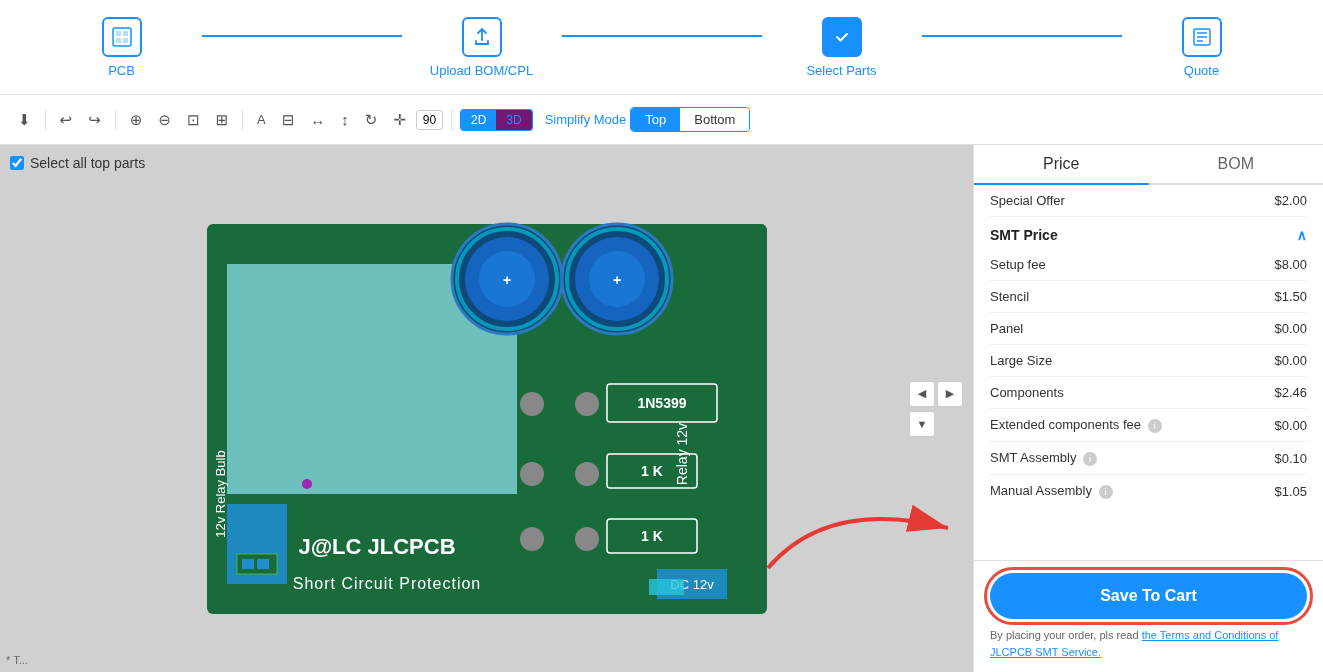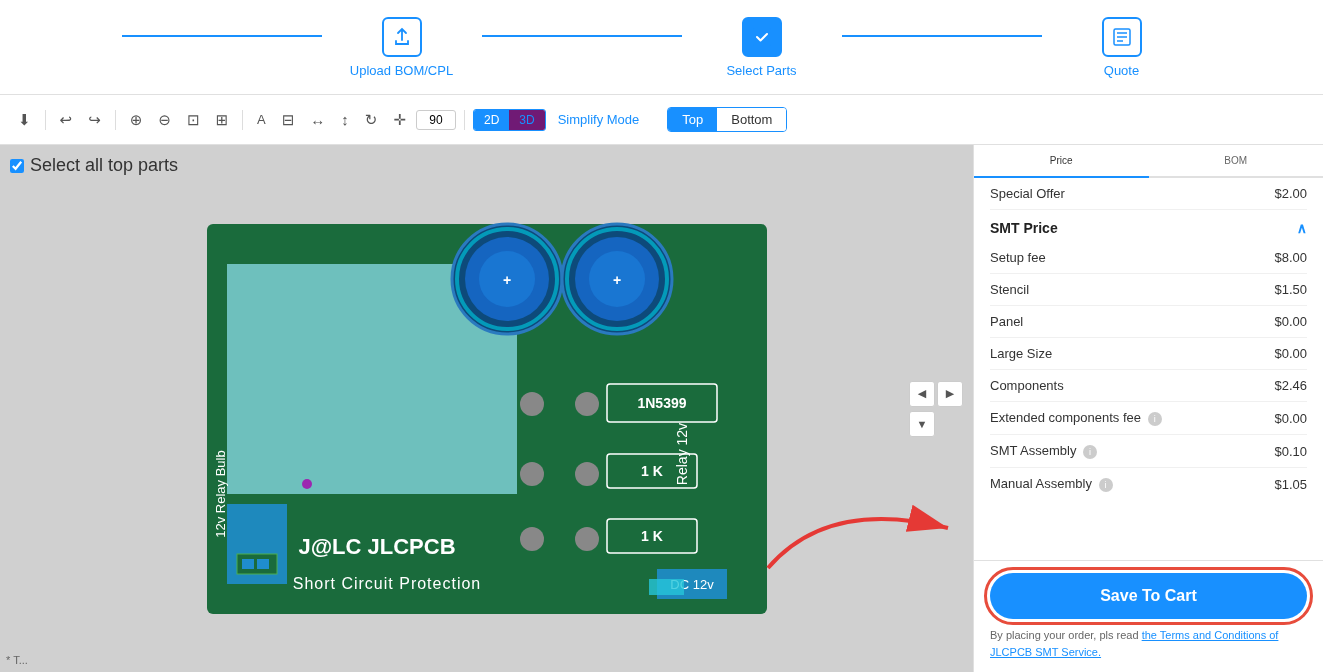--- a/index.html
+++ b/index.html
@@ -68,21 +68,21 @@
       font-size: 15px;
       border-radius: 3px;
     }
     .toolbar-divider {
       width: 1px;
       height: 20px;
       background: #ddd;
       margin: 0 4px;
     }
     .toolbar-input {
-      width: 40px;
+      width: 27px;
       border: 1px solid #ccc;
       border-radius: 3px;
       padding: 2px 4px;
       font-size: 12px;
       text-align: center;
     }
     .toolbar-toggle {
       border: 1px solid #1890ff;
       border-radius: 3px;
       overflow: hidden;
@@ -104,21 +104,21 @@
       color: #1890ff;
       text-decoration: none;
       font-size: 13px;
       margin-left: 8px;
     }
     .top-bottom-toggle {
       display: flex;
       border: 1px solid #1890ff;
       border-radius: 4px;
       overflow: hidden;
-      margin-left: 24px;
+      margin-left: 0;
     }
     .tb-btn {
       padding: 4px 14px;
       font-size: 13px;
       cursor: pointer;
       border: none;
       background: #fff;
       color: #333;
     }
     .tb-btn.active {
@@ -156,21 +156,21 @@
       align-items: center;
       gap: 6px;
       z-index: 10;
     }
     .select-all-bar input[type="checkbox"] {
       accent-color: #1890ff;
       width: 14px;
       height: 14px;
     }
     .select-all-label {
-      font-size: 18px;
+      font-size: 14px;
       color: #333;
     }
     .pcb-nav-arrows {
       position: absolute;
       right: 10px;
       top: 50%;
       transform: translateY(-50%);
       display: flex;
       flex-direction: column;
       gap: 2px;
@@ -216,21 +216,21 @@
       flex-direction: column;
     }
     .price-panel-tabs {
       display: flex;
       border-bottom: 2px solid #e0e0e0;
     }
     .panel-tab {
       flex: 1;
       text-align: center;
       padding: 10px 0;
-      font-size: 10px;
+      font-size: 16px;
       color: #666;
       cursor: pointer;
       font-weight: 500;
     }
     .panel-tab.active {
       color: #333;
       border-bottom: 2px solid #1890ff;
       margin-bottom: -2px;
     }
     .price-list {
@@ -305,20 +305,32 @@
     }
 
     
     .price-list::-webkit-scrollbar { width: 6px; }
     .price-list::-webkit-scrollbar-thumb { background: #ccc; border-radius: 3px; }
   </style>
 </head>
 <body>
 
 <div class="stepper">
+  <div class="step-item">
+    <div class="step-icon">
+      <svg width="22" height="22" viewBox="0 0 22 22" fill="none">
+        <rect x="2" y="2" width="18" height="18" rx="2" stroke="#1890ff" stroke-width="1.5" fill="none"></rect>
+        <rect x="5" y="5" width="5" height="5" fill="#1890ff" opacity="0.3"></rect>
+        <rect x="12" y="5" width="5" height="5" fill="#1890ff" opacity="0.3"></rect>
+        <rect x="5" y="12" width="5" height="5" fill="#1890ff" opacity="0.3"></rect>
+        <rect x="12" y="12" width="5" height="5" fill="#1890ff" opacity="0.3"></rect>
+      </svg>
+    </div>
+    <span class="step-label">PCB</span>
+  </div>
   <div class="step-line"></div>
   <div class="step-item">
     <div class="step-icon">
       <svg width="20" height="20" viewBox="0 0 20 20" fill="none">
         <path d="M10 2 L10 13 M6 6 L10 2 L14 6" stroke="#1890ff" stroke-width="1.8" stroke-linecap="round"></path>
         <path d="M4 14 L4 17 L16 17 L16 14" stroke="#1890ff" stroke-width="1.8" stroke-linecap="round"></path>
       </svg>
     </div>
     <span class="step-label">Upload BOM/CPL</span>
   </div>

